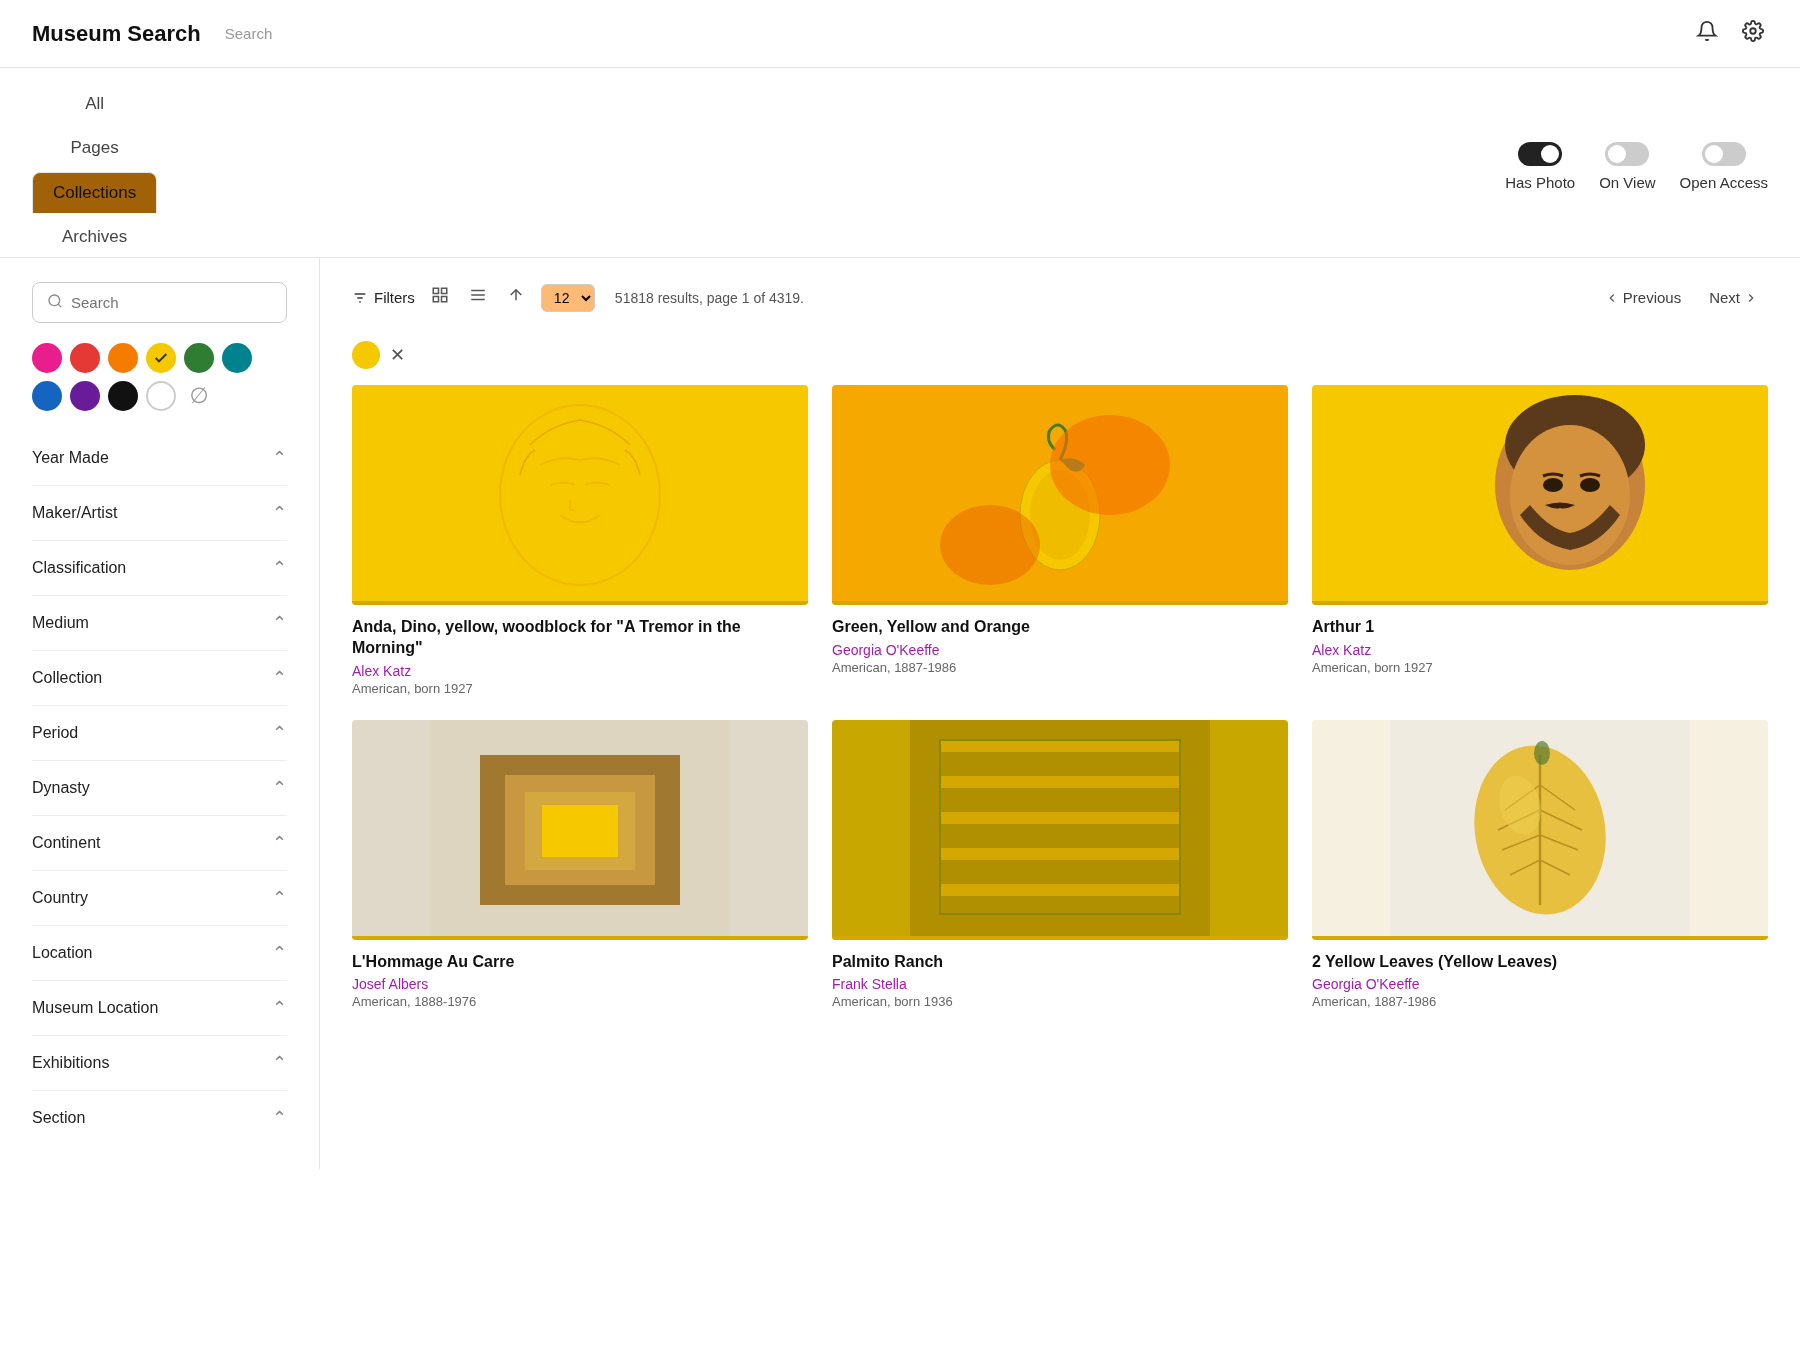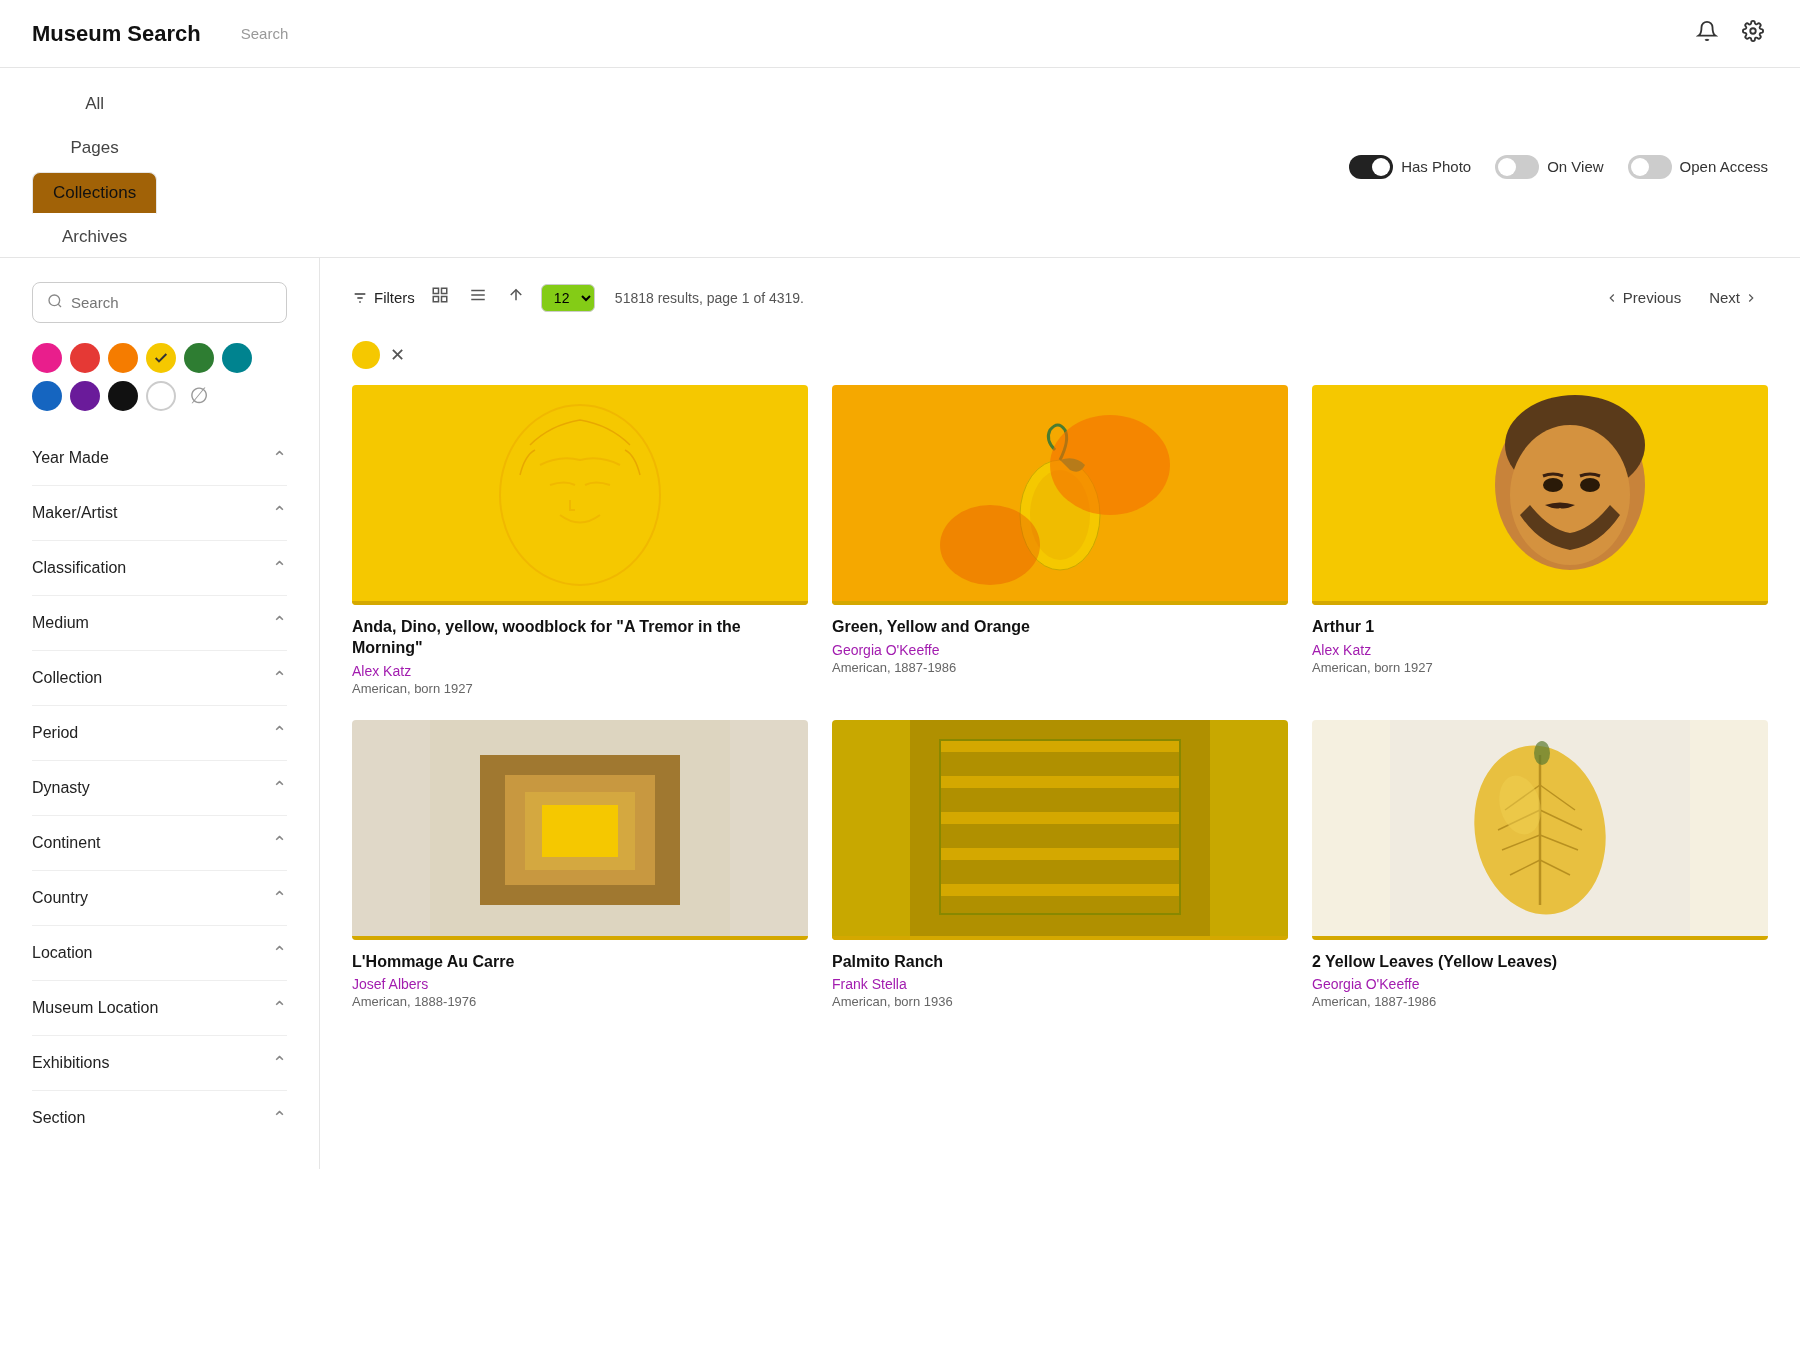--- a/index.html
+++ b/index.html
@@ -4,21 +4,21 @@
   <style>
     * { box-sizing: border-box; margin: 0; padding: 0; }
     body { font-family: -apple-system, BlinkMacSystemFont, 'Segoe UI', sans-serif; background: #fff; color: #111; }
 
     
     .header {
       display: flex;
       align-items: center;
       padding: 16px 32px;
       border-bottom: 1px solid #e5e5e5;
-      gap: 40px;
+      gap: 24px;
     }
     .header-title {
       font-size: 22px;
       font-weight: 700;
       white-space: nowrap;
     }
     .header-search {
       flex: 1;
       font-size: 15px;
       color: #999;
@@ -185,21 +185,21 @@
       font-size: 18px;
       color: #555;
       padding: 4px;
     }
     .per-page-select {
       border: 1px solid #ccc;
       border-radius: 6px;
       padding: 4px 8px;
       font-size: 14px;
       cursor: pointer;
-      background: #84cc16;
+      background: #fdba74;
     }
     .results-count {
       font-size: 14px;
       color: #555;
       margin-left: 8px;
     }
     .pagination {
       margin-left: auto;
       display: flex;
       align-items: center;
@@ -239,20 +239,21 @@
       font-size: 18px;
       color: #555;
       padding: 0 4px;
     }
     .toggle-item {
       display: flex;
       align-items: center;
       gap: 8px;
       font-size: 15px;
       color: #333;
+      flex-direction: column;
     }
     .toggle-switch {
       width: 44px;
       height: 24px;
       border-radius: 12px;
       border: none;
       cursor: pointer;
       position: relative;
     }
     .toggle-switch.on { background: #222; }

